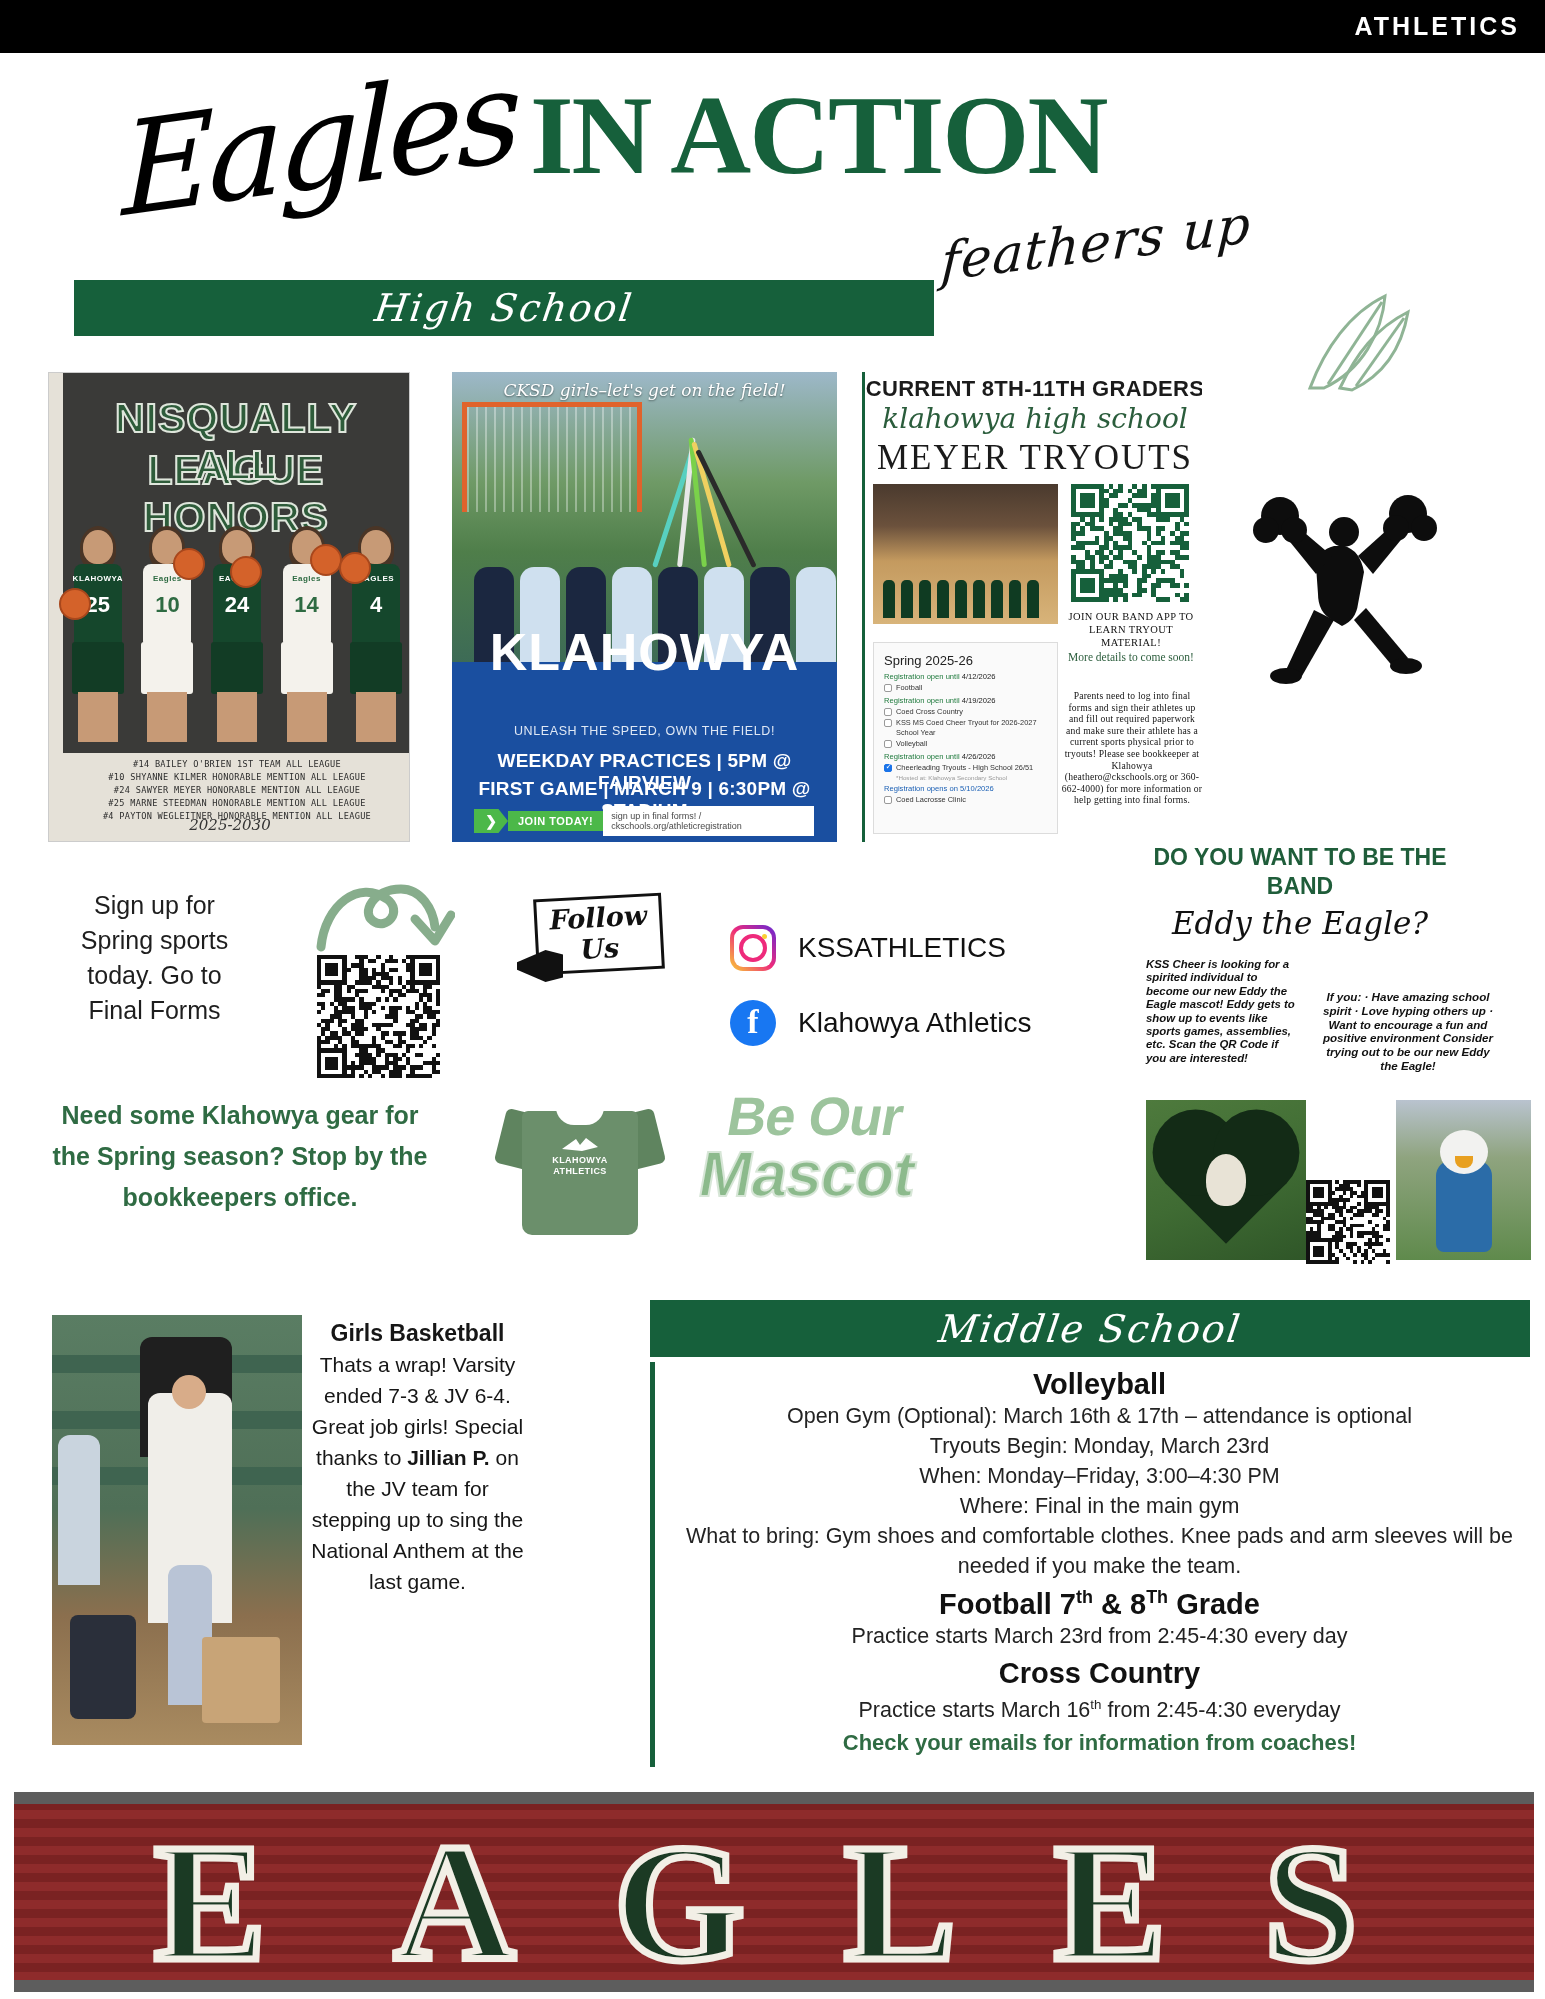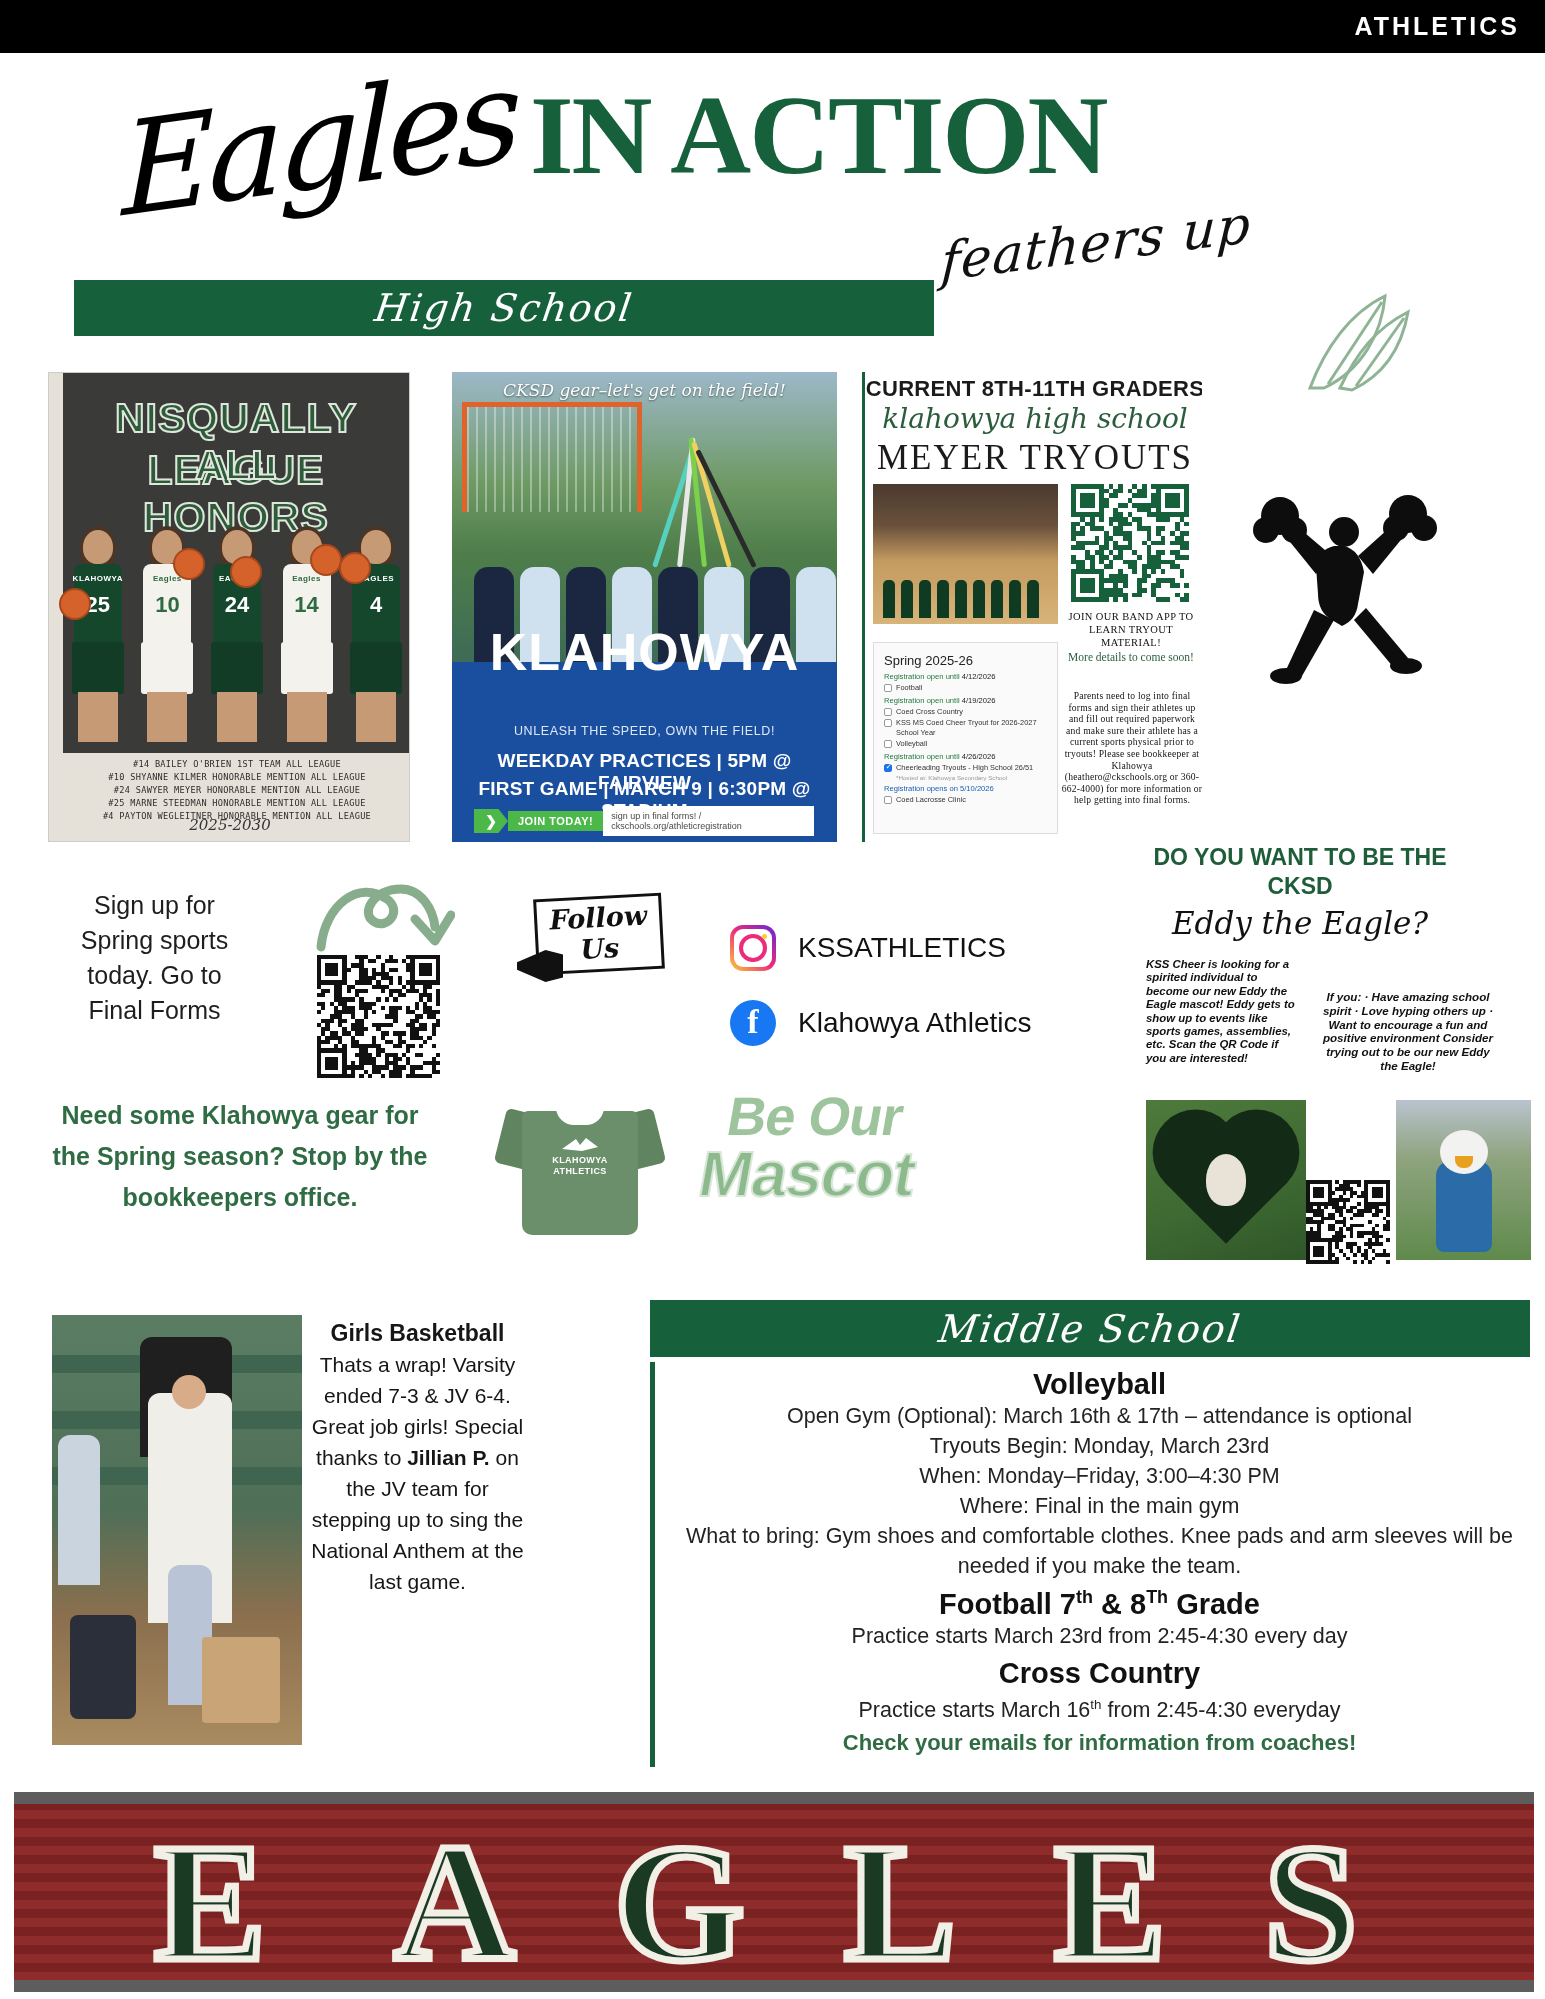--- a/index.html
+++ b/index.html
@@ -356,21 +356,21 @@
     <div class="lax-stick" style="left:300px; bottom:95px; background:#2a2a2a; transform:rotate(-26deg)"></div>
     <div class="lax-player" style="left:22px; background:#1b2740"></div>
     <div class="lax-player" style="left:68px; background:#cfe0ef"></div>
     <div class="lax-player" style="left:114px; background:#1b2740"></div>
     <div class="lax-player" style="left:160px; background:#cfe0ef"></div>
     <div class="lax-player" style="left:206px; background:#1b2740"></div>
     <div class="lax-player" style="left:252px; background:#cfe0ef"></div>
     <div class="lax-player" style="left:298px; background:#1b2740"></div>
     <div class="lax-player" style="left:344px; background:#cfe0ef"></div>
   </div>
-  <div class="lax-hdr">CKSD gear–let's get on the field!</div>
+  <div class="lax-hdr">CKSD girls–let's get on the field!</div>
   <div class="lax-title">KLAHOWYA</div>
   <div class="lax-tag">UNLEASH THE SPEED, OWN THE FIELD!</div>
   <div class="lax-line" style="top:378px">WEEKDAY PRACTICES | 5PM @ FAIRVIEW</div>
   <div class="lax-line" style="top:406px">FIRST GAME | MARCH 9 | 6:30PM @ STADIUM</div>
   <div class="lax-cta">
     <div class="cta-arrow">❯</div>
     <div class="cta-join">JOIN TODAY!</div>
     <div class="cta-note">sign up in final forms!  /  ckschools.org/athleticregistration</div>
   </div>
 </div>
@@ -1968,21 +1968,21 @@
     <div>KLAHOWYA</div>
     <div>ATHLETICS</div>
   </div>
 </div>
 
 <div id="be-our-mascot">
   <div class="bom-l1">Be Our</div>
   <div class="bom-l2">Mascot</div>
 </div>
 
-<div class="dywb">DO YOU WANT TO BE THE CKSD</div>
+<div class="dywb">DO YOU WANT TO BE THE BAND</div>
 <div class="eddy-script">Eddy the Eagle?</div>
 <div class="kss-blurb">KSS Cheer is looking for a spirited individual to become our new Eddy the Eagle mascot! Eddy gets to show up to events like sports games, assemblies, etc. Scan the QR Code if you are interested!</div>
 <div class="ifyou-blurb">If you:
 · Have amazing school spirit
 · Love hyping others up
 · Want to encourage a fun and positive environment
 Consider trying out to be our new Eddy the Eagle!</div>
 
 <div id="heart-photo">
   <div class="heart-shape"></div>

